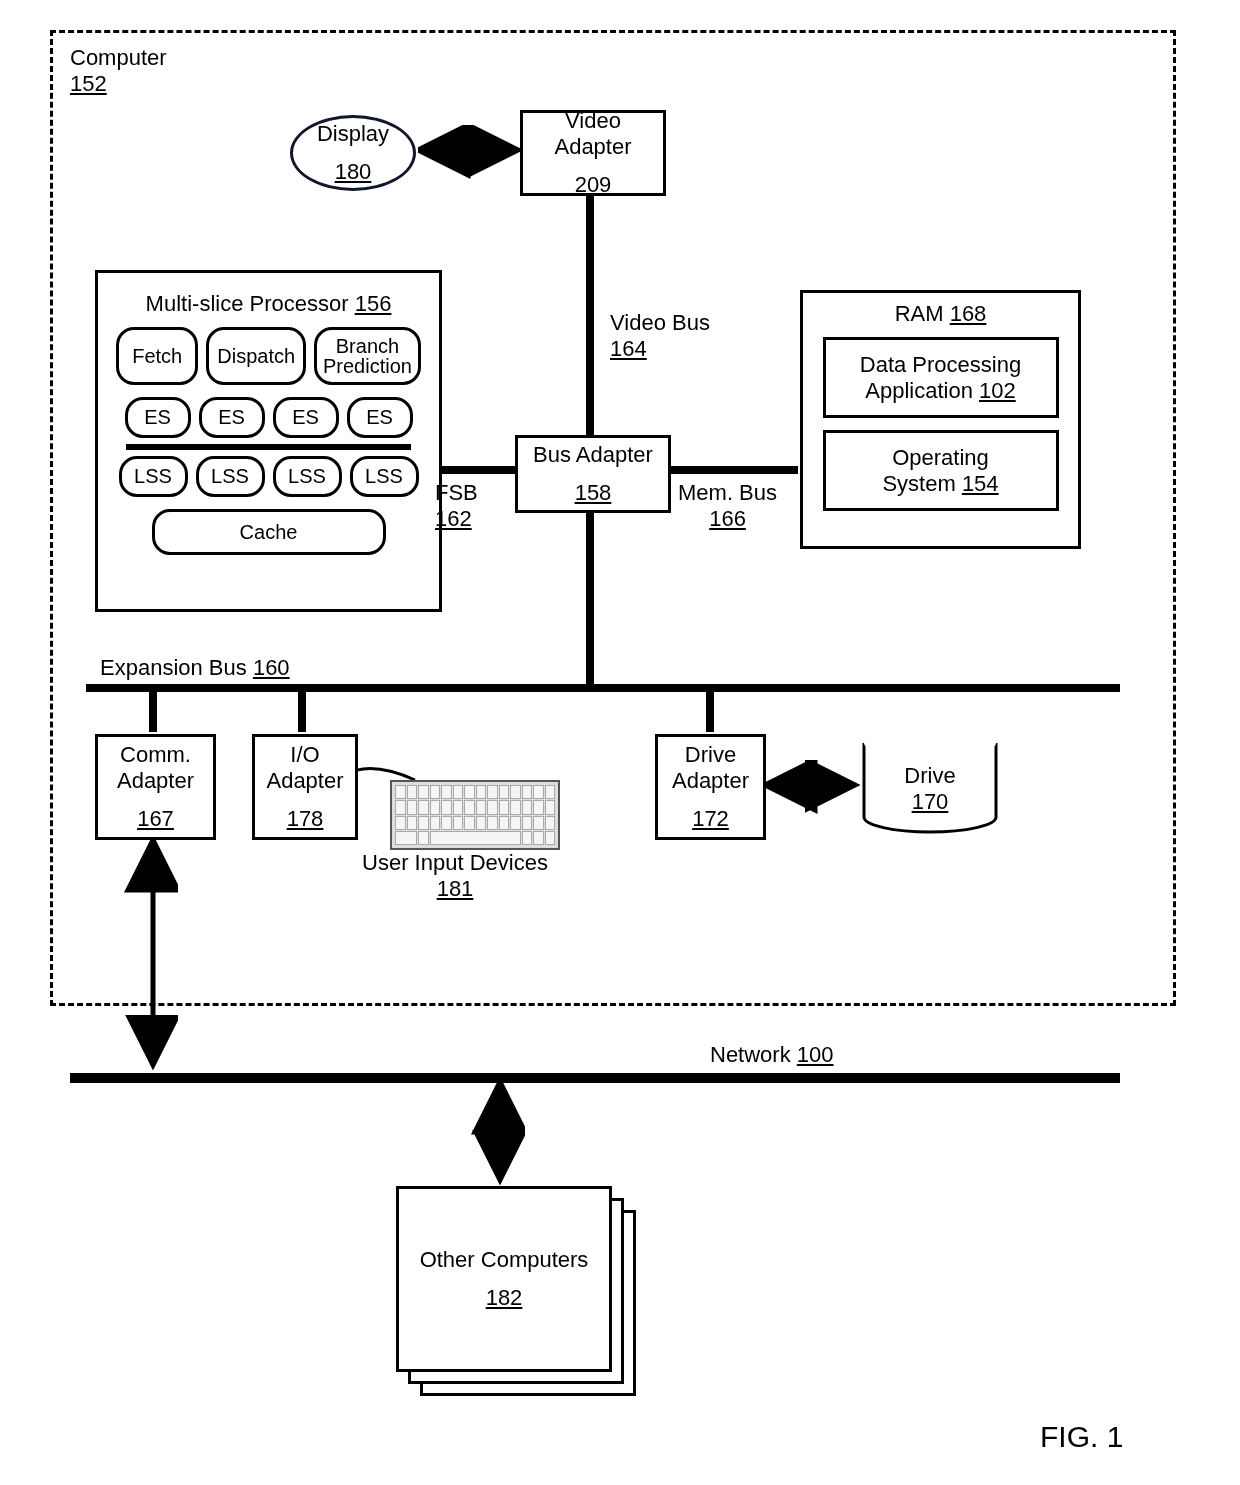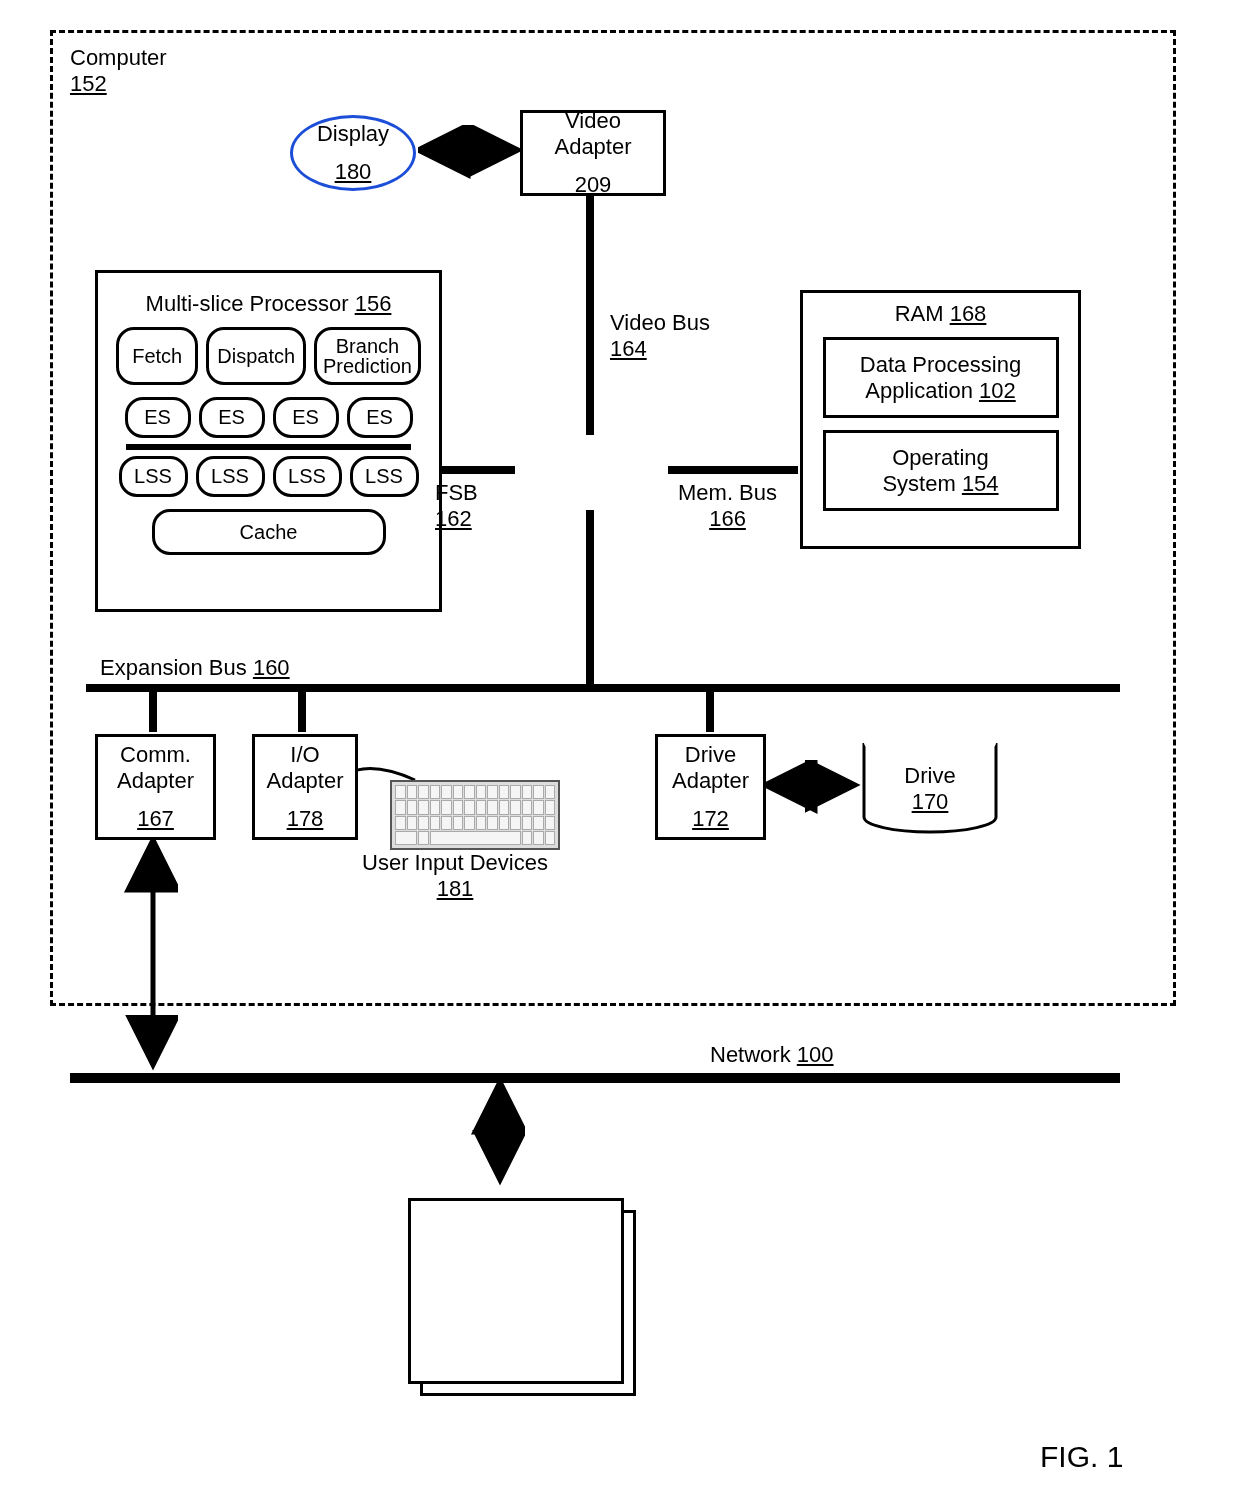--- a/index.html
+++ b/index.html
@@ -66,21 +66,21 @@
     text-align: center;
     margin-bottom: 10px;
   }
   .thick-divider {
     height: 6px;
     background: #000;
     margin: 6px 10px;
   }
   .display-shape {
     position: absolute;
-    border: 3px solid #1d4ed8;
+    border: 3px solid #0f172a;
     border-radius: 50%;
     text-align: center;
     display: flex;
     flex-direction: column;
     align-items: center;
     justify-content: center;
     font-size: 22px;
   }
   .cylinder {
     position: absolute;
@@ -110,21 +110,20 @@
   }
   .stack-card {
     position: absolute;
     border: 3px solid #000;
     background: white;
   }
   .fig-label {
     position: absolute;
     font-size: 30px;
     font-weight: normal;
-    margin-top: 20px;
   }
   line, path, rect, polyline, polygon {
     stroke: #000;
   }
 </style>
 </head>
 <body>
 
 <div class="canvas">
 
@@ -216,20 +215,24 @@
     <div class="row">
       <div class="pill" style="width:220px;height:28px">Cache</div>
     </div>
   </div>
 
   <div class="label" style="left:415px;top:460px;text-align:left">
     <span>FSB</span><br>
     <span class="num">162</span>
   </div>
 
+  <div class="box" style="left:495px;top:415px;width:150px;height:72px">
+    <span>Bus Adapter</span>
+    <span class="num">158</span>
+  </div>
 
   <div class="label" style="left:658px;top:460px;text-align:center">
     <span>Mem. Bus</span><br>
     <span class="num">166</span>
   </div>
 
   <div class="box" style="left:780px;top:270px;width:275px;height:245px;justify-content:flex-start;padding-top:8px">
     <div style="margin-bottom:10px">
       <span>RAM</span>
       <span class="num">168</span>
@@ -341,16 +344,20 @@
     </div>
   </div>
 
   <div class="label" style="left:690px;top:1022px;text-align:left">
     <span>Network</span>
     <span class="num">100</span>
   </div>
 
   <div class="stack-card" style="left:400px;top:1190px;width:210px;height:180px"></div>
   <div class="stack-card" style="left:388px;top:1178px;width:210px;height:180px"></div>
+  <div class="stack-card" style="left:376px;top:1166px;width:210px;height:180px;display:flex;flex-direction:column;align-items:center;justify-content:center;font-size:22px">
+    <span>Other Computers</span>
+    <span class="num">182</span>
+  </div>
 
   <div class="fig-label" style="left:1020px;top:1400px">FIG. 1</div>
 
 </div>
 
 </body></html>

